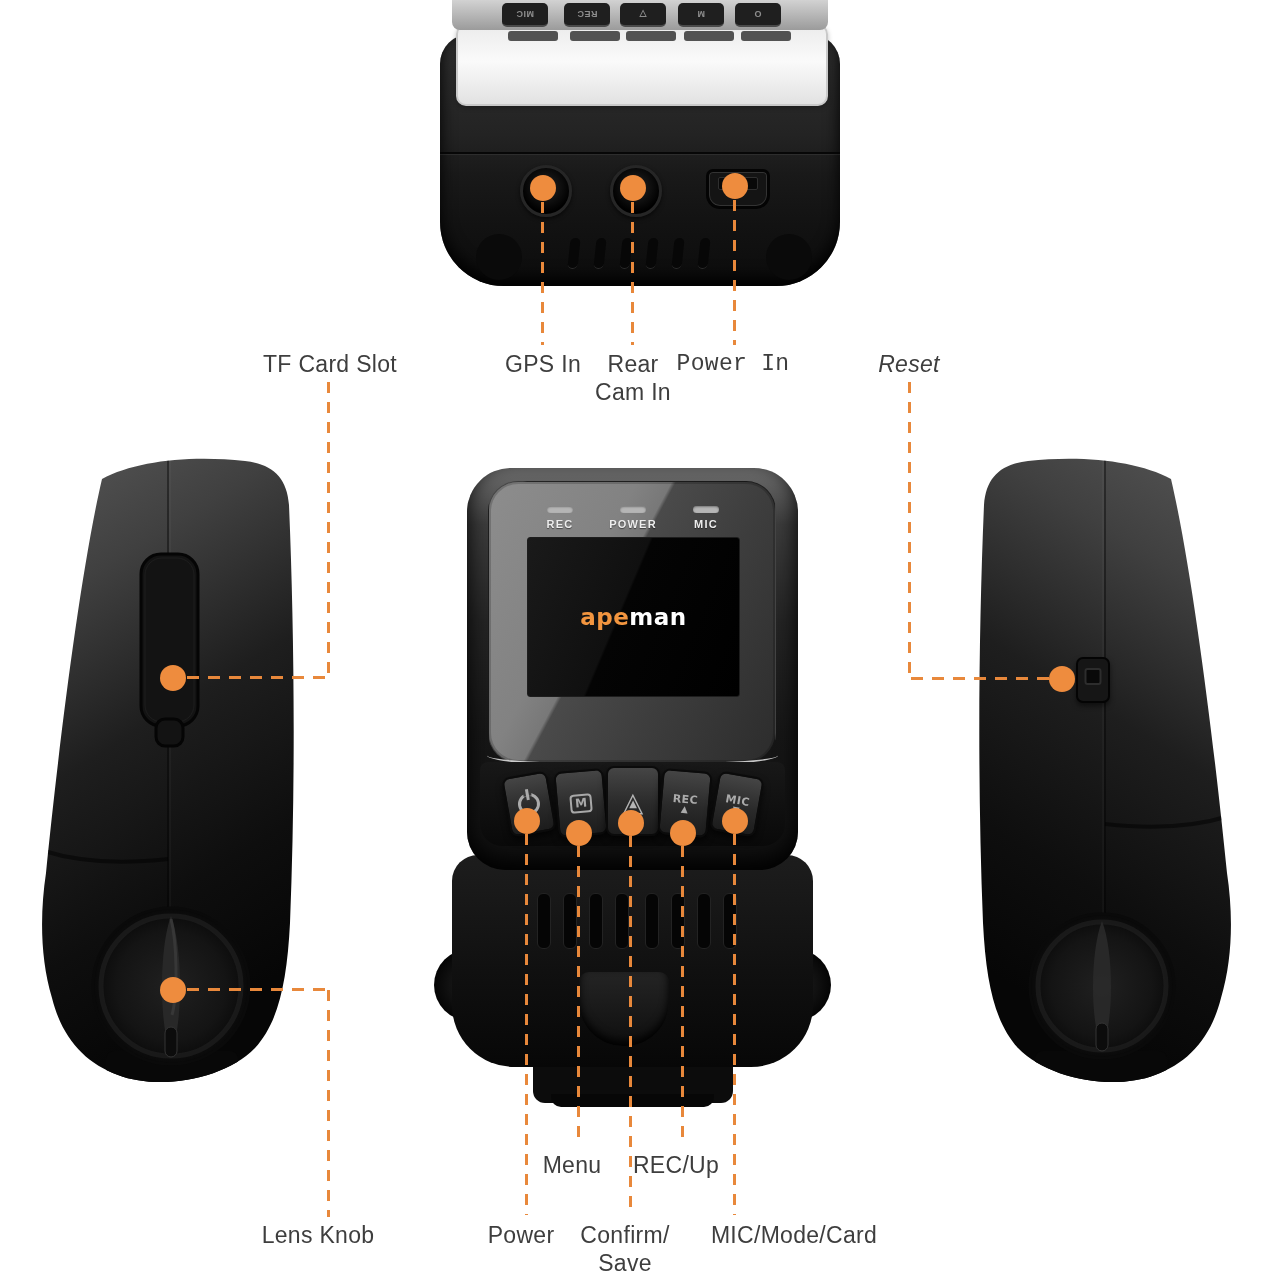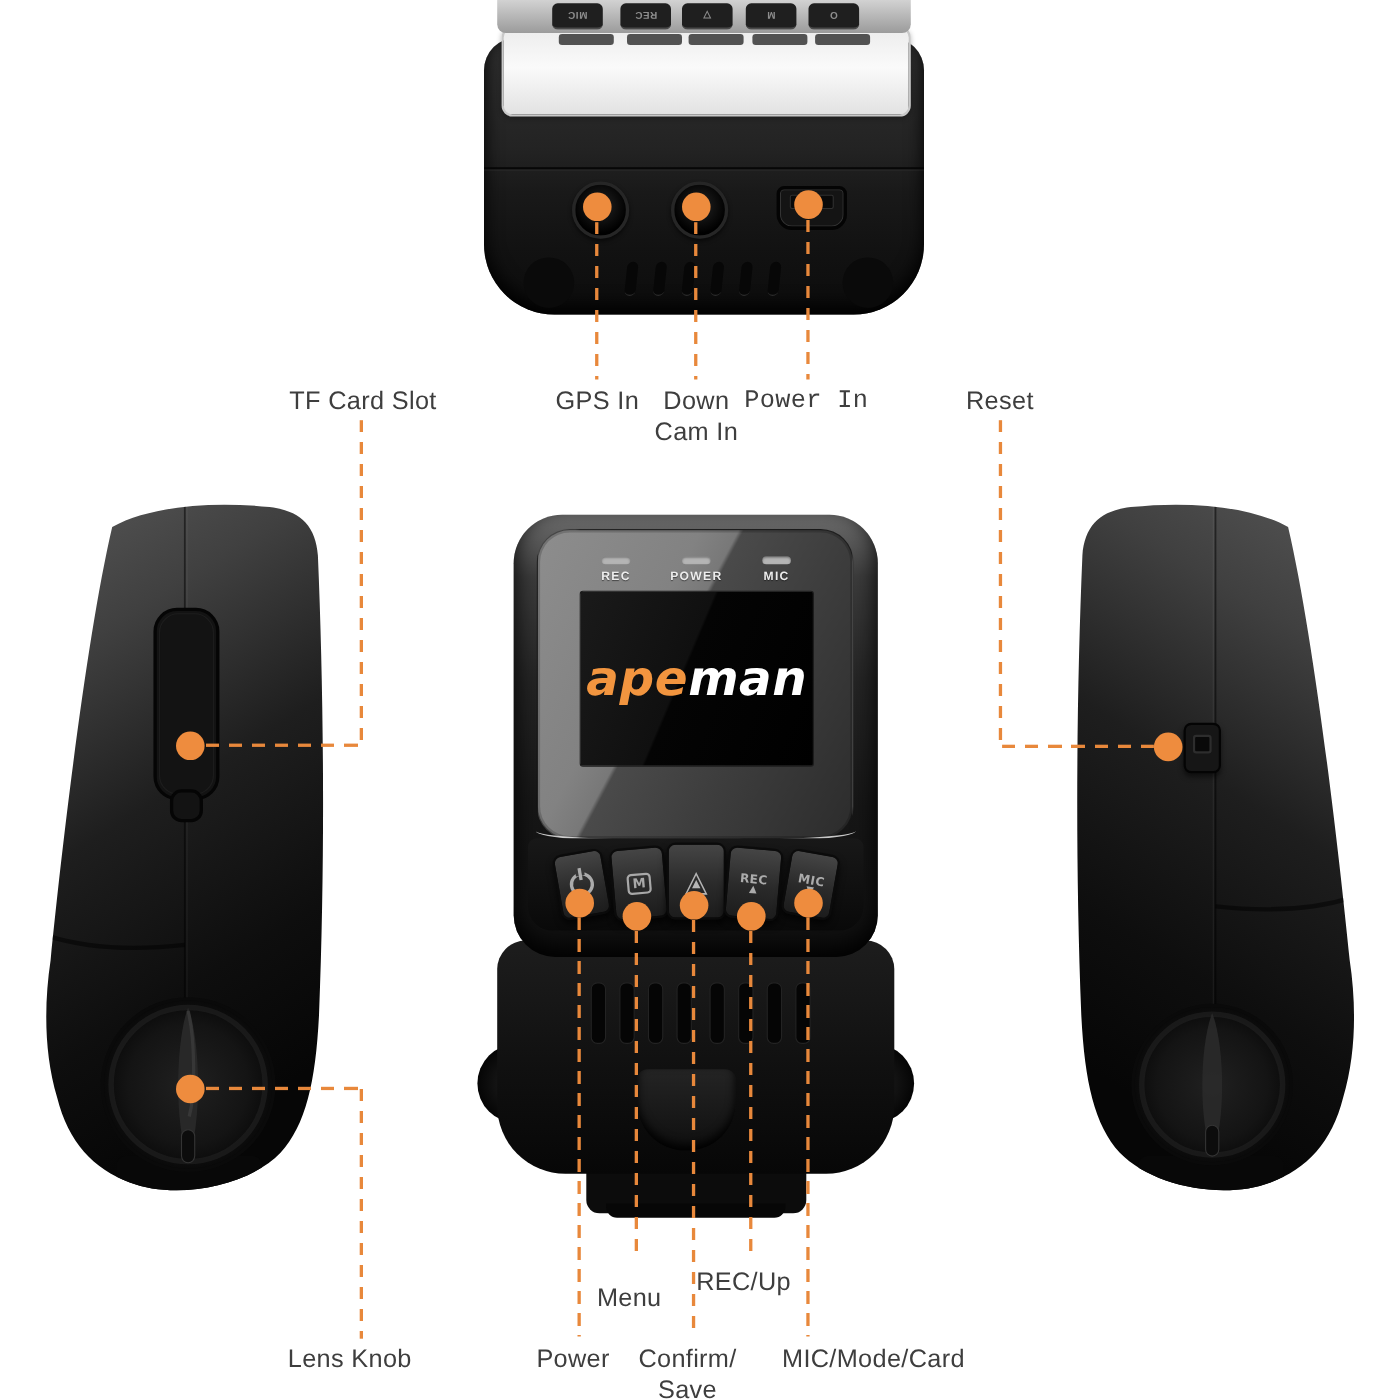--- a/index.html
+++ b/index.html
@@ -68,21 +68,21 @@
            box-shadow:inset 0 0 0 2px rgba(0,0,0,.18);}
   .led-pill{position:absolute;top:506px;width:26px;height:7px;border-radius:4px;background:#b5b5b5;
             box-shadow:inset 0 1px 2px rgba(0,0,0,.35);z-index:11;}
   .led-label{position:absolute;top:518px;transform:translateX(-50%);z-index:11;
              font-size:11px;font-weight:bold;letter-spacing:1.2px;color:#ededed;
              text-shadow:0 1px 1px rgba(0,0,0,.5);}
   .fv-screen{position:absolute;left:527px;top:537px;width:211px;height:158px;z-index:11;
              border-radius:3px;border:1px solid #1d1d1d;
              background:linear-gradient(113deg,#1a1a1a 0%,#101010 44%,#040404 45%,#000 100%);
              display:flex;align-items:center;justify-content:center;}
-  .logo{font-family:"DejaVu Sans",sans-serif;font-size:44px;font-weight:bold;letter-spacing:.5px;font-style:italic;}
+  .logo{font-family:"DejaVu Sans",sans-serif;font-size:23px;font-weight:bold;letter-spacing:.5px;}
   .logo .p1{color:#F2953F;} .logo .p2{color:#ffffff;}
   .fv-arc{position:absolute;left:487px;top:744px;width:291px;height:20px;z-index:11;
           border-bottom:3px solid #d9d9d9;border-radius:0 0 50% 50%;opacity:.9;}
   .fv-band{position:absolute;left:480px;top:762px;width:305px;height:84px;z-index:11;
            border-radius:8px 8px 22px 22px;background:linear-gradient(180deg,#181818,#090909);}
   .key{position:absolute;z-index:12;border-radius:8px;border:2px solid #0b0b0b;
        background:linear-gradient(180deg,#454545,#2a2a2a 55%,#1c1c1c);
        box-shadow:0 4px 7px rgba(0,0,0,.7);display:flex;align-items:center;justify-content:center;
        flex-direction:column;color:#ababab;}
   .g-power{position:relative;width:16px;height:16px;border:3px solid #ababab;border-radius:50%;}
@@ -276,25 +276,25 @@
   <div class="dot" style="left:1049px;top:666px;"></div>
   <div class="dot" style="left:160px;top:977px;"></div>
   <div class="dot" style="left:514px;top:808px;"></div>
   <div class="dot" style="left:566px;top:820px;"></div>
   <div class="dot" style="left:618px;top:810px;"></div>
   <div class="dot" style="left:670px;top:820px;"></div>
   <div class="dot" style="left:722px;top:808px;"></div>
 
   <div class="callout" style="left:330px;top:350px;">TF Card Slot</div>
   <div class="callout" style="left:543px;top:350px;">GPS In</div>
-  <div class="callout" style="left:633px;top:350px;">Down</div>
+  <div class="callout" style="left:633px;top:350px;">Rear</div>
   <div class="callout" style="left:633px;top:378px;">Cam In</div>
   <div class="callout" style="left:733px;top:350px;font-family:Liberation Mono, monospace;">Power In</div>
-  <div class="callout" style="left:909px;top:350px;">Reset</div>
+  <div class="callout" style="left:909px;top:350px;font-style:italic;">Reset</div>
   <div class="callout" style="left:318px;top:1221px;">Lens Knob</div>
   <div class="callout" style="left:521px;top:1221px;">Power</div>
-  <div class="callout" style="left:572px;top:1151px;margin-top:14px;">Menu</div>
+  <div class="callout" style="left:572px;top:1151px;">Menu</div>
   <div class="callout" style="left:625px;top:1221px;">Confirm/</div>
   <div class="callout" style="left:625px;top:1249px;">Save</div>
   <div class="callout" style="left:676px;top:1151px;text-align:right;">REC/Up</div>
   <div class="callout" style="left:794px;top:1221px;">MIC/Mode/Card</div>
 
 </div>
 
 </body></html>

